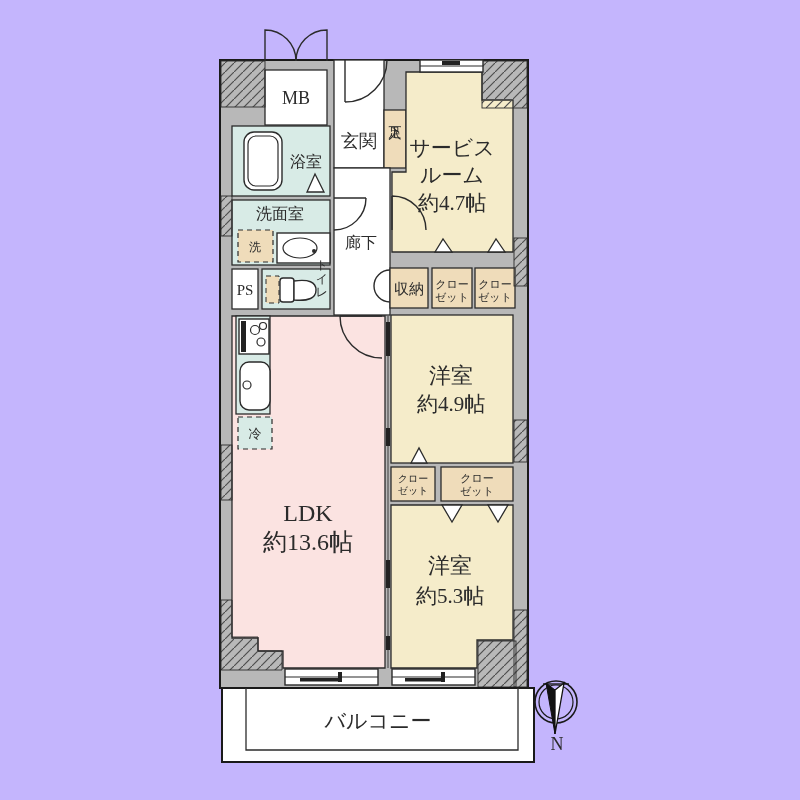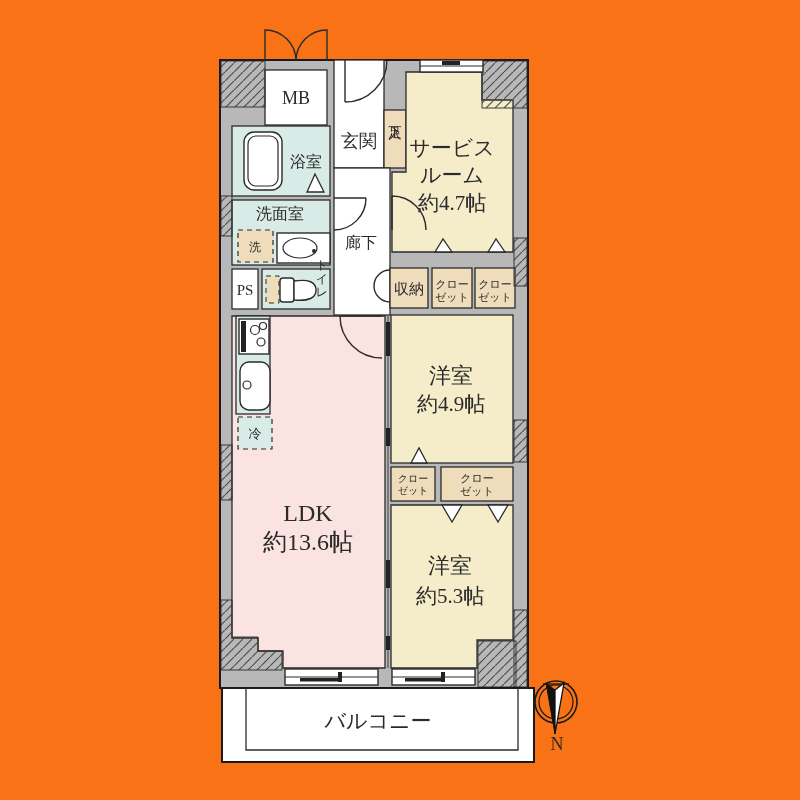--- a/index.html
+++ b/index.html
@@ -1,16 +1,16 @@
 <!DOCTYPE html>
 <html><head>
 <meta charset="utf-8">
 <style>
   html,body{margin:0;padding:0;background:#ffffff;}
-  .stage{width:800px;height:800px;position:relative;background:#f97316;}
+  .stage{width:800px;height:800px;position:relative;background:#c4b5fd;}
   svg{display:block;}
   text{font-family:"Liberation Serif","DejaVu Serif",serif;fill:#2b2b2b;text-anchor:middle;}
   .t24{font-size:24px;} .t22{font-size:22px;} .t21{font-size:21px;}
   .t18{font-size:18px;} .t16{font-size:16px;} .t15{font-size:15px;}
   .t13{font-size:13px;} .t12{font-size:12px;} .t11{font-size:11px;} .t10{font-size:10px;}
   .vtext{writing-mode:vertical-rl;text-orientation:upright;}
   .wall{fill:#b8b8b8;stroke:#1a1a1a;stroke-width:2;}
   .roomc{fill:#f5ecca;stroke:#2b2b2b;stroke-width:1.3;}
   .roomp{fill:#fbe3e1;stroke:#2b2b2b;stroke-width:1.3;}
   .roomw{fill:#d8ebe6;stroke:#2b2b2b;stroke-width:1.3;}

